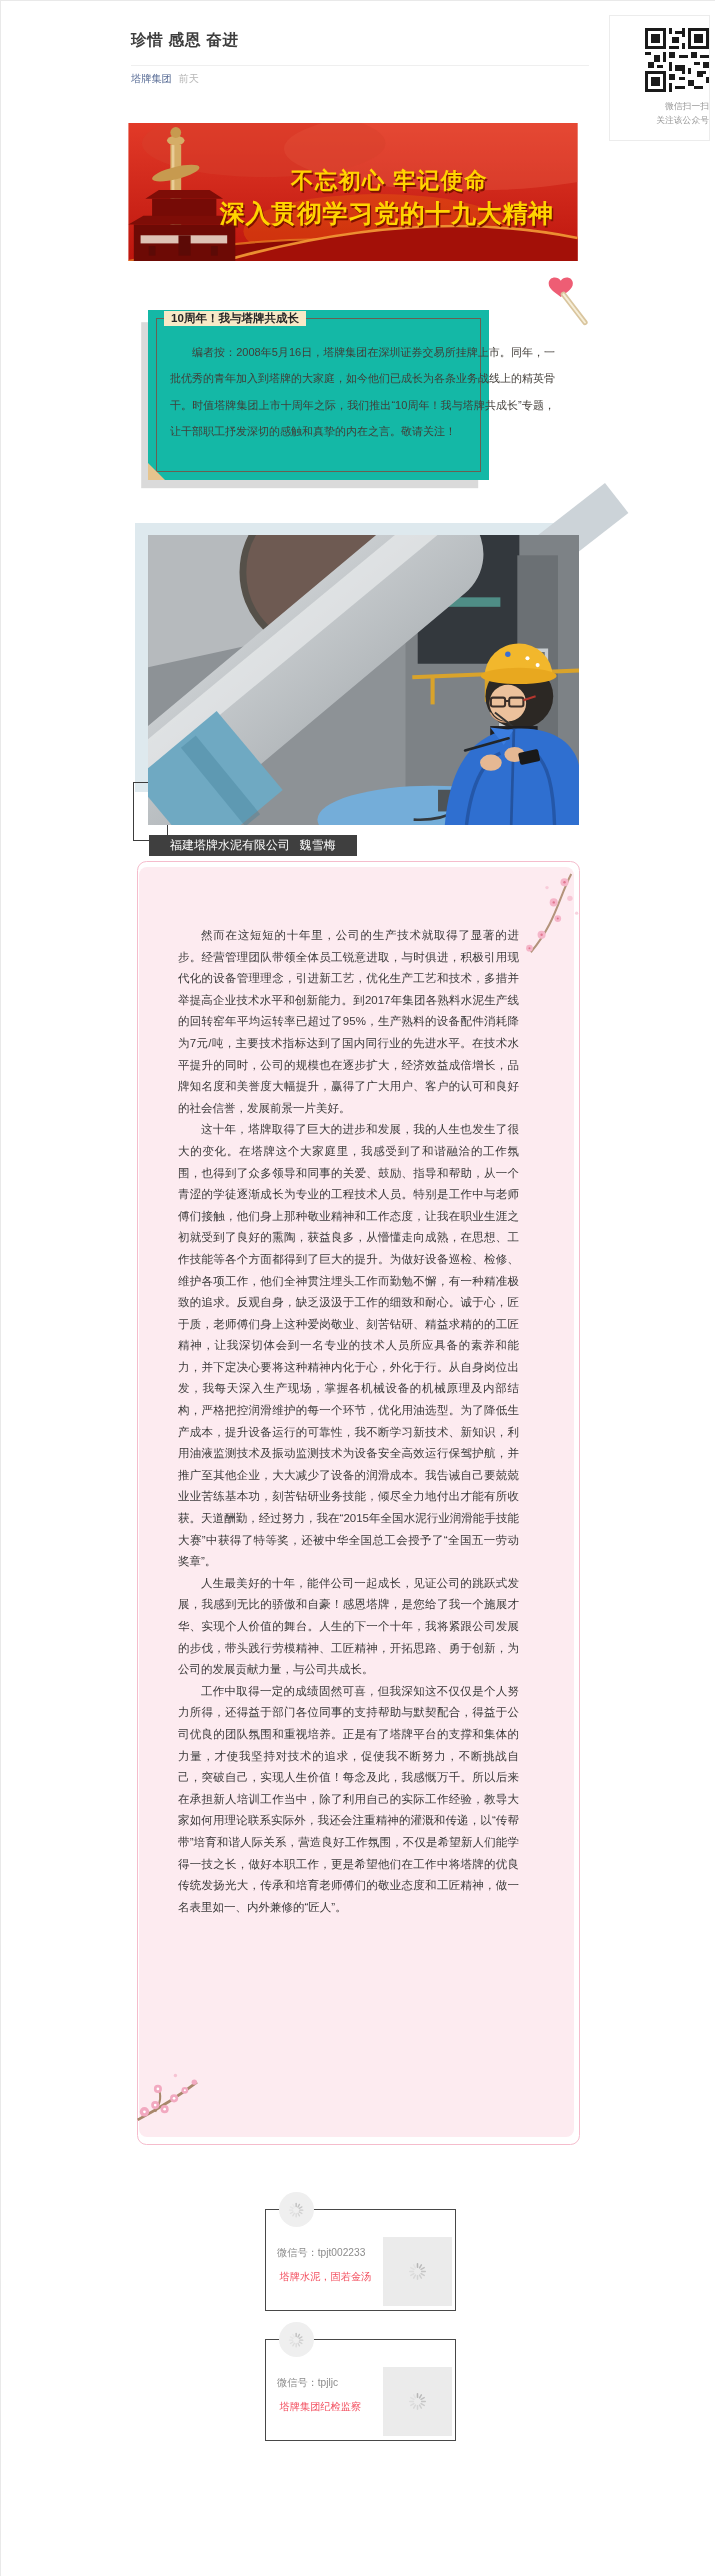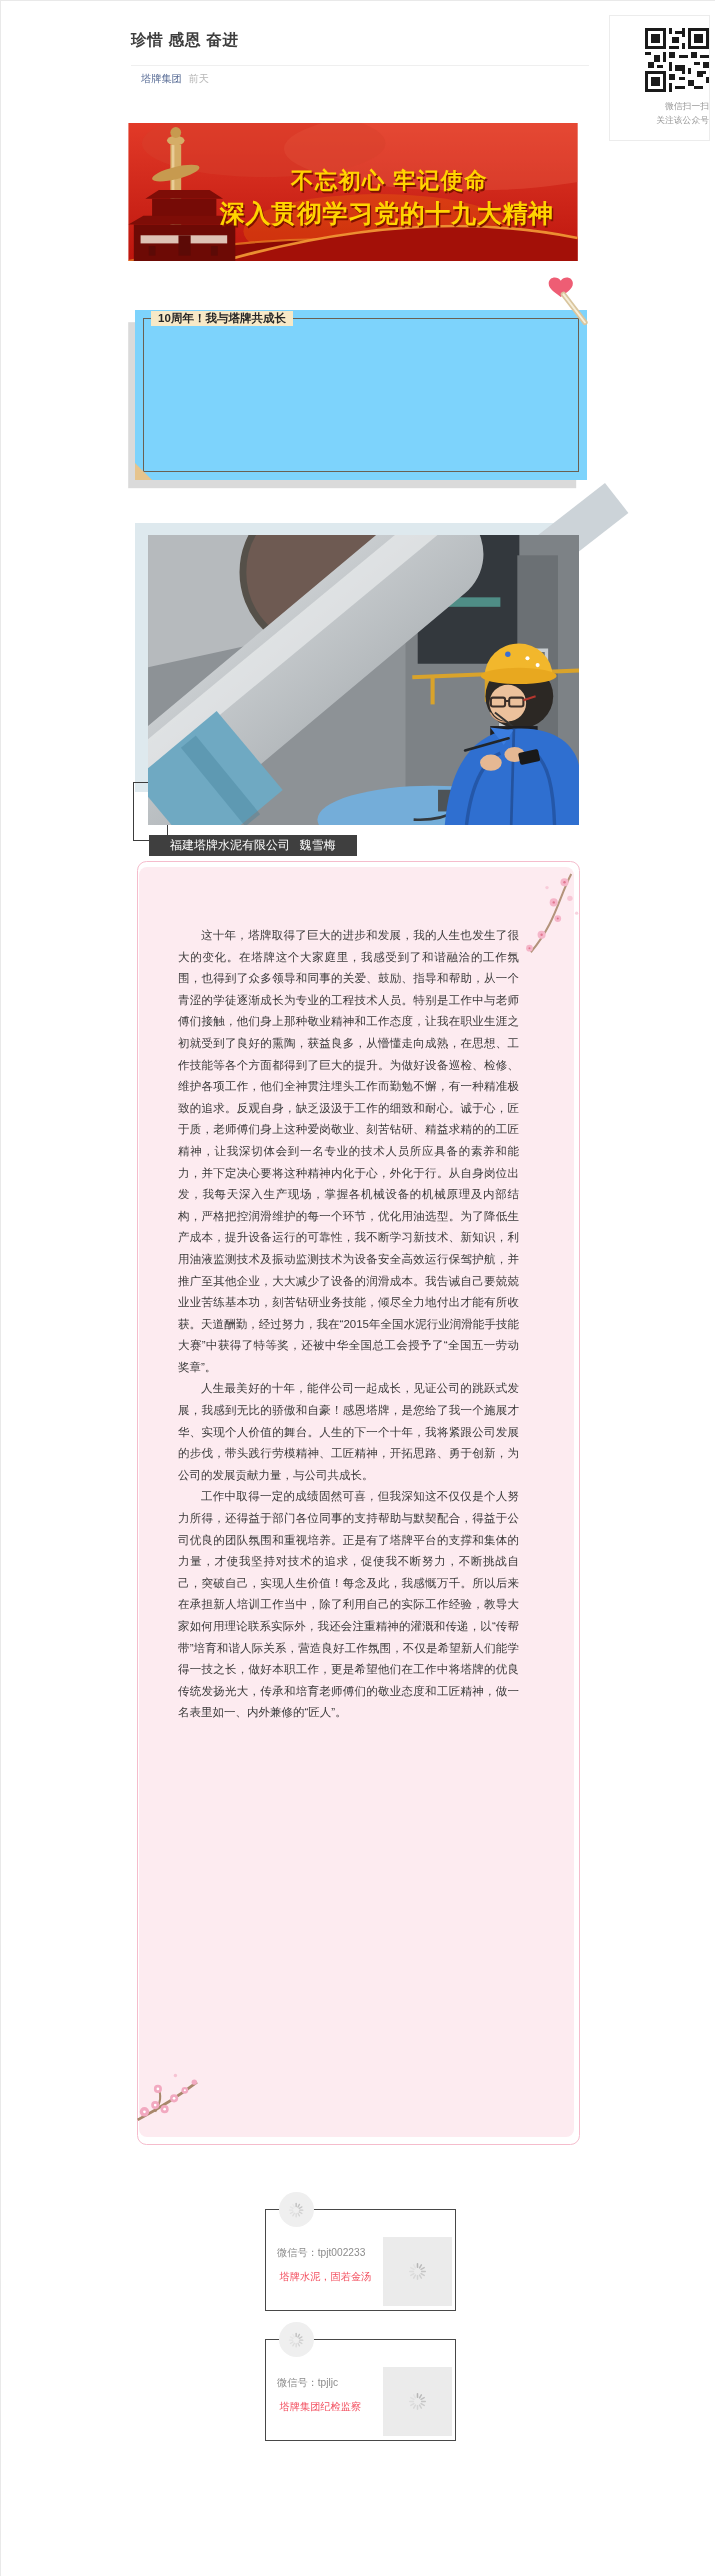--- a/index.html
+++ b/index.html
@@ -3,34 +3,34 @@
 <meta charset="utf-8">
 <style>
   html,body{margin:0;padding:0;background:#fff;}
   body{font-family:"Liberation Sans","DejaVu Sans",sans-serif;}
   .page{position:relative;width:714px;height:2575px;background:#ffffff;border:0.7px solid #e9e9e9;overflow:hidden;}
   .abs{position:absolute;}
 
   
   .title{left:130px;top:28.5px;font-size:15.6px;font-weight:600;color:#3e3e3e;letter-spacing:0.7px;}
   .divider{left:130px;top:64px;width:458px;height:0.7px;background:#efefef;}
-  .byline{left:140px;top:71px;font-size:10.2px;}
+  .byline{left:130px;top:71px;font-size:10.2px;}
   .byline .src{color:#576b95;cursor:pointer;}
   .byline .date{color:#b7b7b7;margin-left:6.8px;}
 
   
   .qr-panel{left:608px;top:13.6px;width:99px;height:124px;border:0.7px solid #ececec;display:flex;flex-direction:column;align-items:flex-end;background:#fff;}
   .qr-panel svg{margin-top:12.2px;}
   .qr-panel .t{font-size:8.8px;color:#9a9a9a;line-height:14.2px;}
   .qr-panel .t1{margin-top:6.8px;}
 
   .banner{left:127px;top:122px;width:450px;height:138px;display:block;}
 
   
-  .note{left:134px;top:309px;width:452px;height:170px;background:#7dd3fc;box-shadow:-8.8px 10.2px 0 -2px #dadada;}
+  .note{left:147px;top:309px;width:341px;height:170px;background:#14b8a6;box-shadow:-8.8px 10.2px 0 -2px #dadada;}
   .note-border{position:absolute;left:8.1px;top:8.1px;right:8.1px;bottom:8.1px;border:0.7px solid #6a6052;}
   .note-title{position:absolute;left:16.3px;top:1.4px;padding:0 6.8px;background:#f8e9c7;font-size:11.5px;font-weight:bold;color:#262626;line-height:15px;}
   .note-body{position:absolute;left:22px;top:28.5px;width:385px;font-size:11px;line-height:26.5px;color:#413d38;text-align:justify;text-indent:2em;}
   .note-fold{position:absolute;left:0;bottom:0;width:0;height:0;border-top:17.6px solid transparent;border-left:17.6px solid #e6c48d;}
   .pin{left:545px;top:273px;width:47px;height:54px;}
 
   
   .photo-backdrop{left:134px;top:522px;width:441px;height:269px;background:#dee9ee;}
   .corner-ribbon{left:537px;top:505px;width:88px;height:38px;background:#ccd3d8;transform:rotate(-38deg);}
   .deco-square{left:132px;top:781px;width:33px;height:57px;border:1.4px solid #3c3c3c;}
@@ -156,20 +156,21 @@
 
     <text x="388" y="99" text-anchor="middle" font-size="33" font-weight="bold" fill="#7e1200" letter-spacing="2">不忘初心  牢记使命</text>
     <text x="386" y="96" text-anchor="middle" font-size="33" font-weight="bold" fill="#ffd400" letter-spacing="2">不忘初心  牢记使命</text>
     <text x="384" y="149" text-anchor="middle" font-size="37" font-weight="bold" fill="#7e1200" letter-spacing="1">深入贯彻学习党的十九大精神</text>
     <text x="382" y="146" text-anchor="middle" font-size="37" font-weight="bold" fill="#ffd400" letter-spacing="1">深入贯彻学习党的十九大精神</text>
   </svg>
 
   <div class="abs note">
     <div class="note-border"></div>
     <div class="note-title">10周年！我与塔牌共成长</div>
+    <div class="note-body">编者按：2008年5月16日，塔牌集团在深圳证券交易所挂牌上市。同年，一批优秀的青年加入到塔牌的大家庭，如今他们已成长为各条业务战线上的精英骨干。时值塔牌集团上市十周年之际，我们推出“10周年！我与塔牌共成长”专题，让干部职工抒发深切的感触和真挚的内在之言。敬请关注！</div>
     <div class="note-fold"></div>
   </div>
   <svg class="abs pin" viewBox="0 0 70 80">
     <path d="M22,10 C17,2 4,4 4,14 C4,23 15,28 22,34 C29,28 40,23 40,14 C40,4 27,2 22,10 Z" fill="#ee5d74"></path>
     <line x1="26" y1="30" x2="58" y2="72" stroke="#d9c59e" stroke-width="8" stroke-linecap="round"></line>
     <line x1="26" y1="30" x2="58" y2="72" stroke="#f6eed8" stroke-width="3" stroke-linecap="round"></line>
   </svg>
 
   <div class="abs photo-backdrop"></div>
   <div class="abs corner-ribbon"></div>
@@ -274,20 +275,21 @@
       <circle cx="14" cy="62" r="2"></circle>
         <circle cx="30" cy="52" r="2"></circle>
         <circle cx="44" cy="58" r="2"></circle>
       <circle cx="34" cy="28" r="2"></circle>
         <circle cx="58" cy="42" r="2"></circle>
         <circle cx="74" cy="30" r="1.6"></circle>
     </g>
   </svg>
 
   <div class="abs article">
+    <p>然而在这短短的十年里，公司的生产技术就取得了显著的进步。经营管理团队带领全体员工锐意进取，与时俱进，积极引用现代化的设备管理理念，引进新工艺，优化生产工艺和技术，多措并举提高企业技术水平和创新能力。到2017年集团各熟料水泥生产线的回转窑年平均运转率已超过了95%，生产熟料的设备配件消耗降为7元/吨，主要技术指标达到了国内同行业的先进水平。在技术水平提升的同时，公司的规模也在逐步扩大，经济效益成倍增长，品牌知名度和美誉度大幅提升，赢得了广大用户、客户的认可和良好的社会信誉，发展前景一片美好。</p>
     <p>这十年，塔牌取得了巨大的进步和发展，我的人生也发生了很大的变化。在塔牌这个大家庭里，我感受到了和谐融洽的工作氛围，也得到了众多领导和同事的关爱、鼓励、指导和帮助，从一个青涩的学徒逐渐成长为专业的工程技术人员。特别是工作中与老师傅们接触，他们身上那种敬业精神和工作态度，让我在职业生涯之初就受到了良好的熏陶，获益良多，从懵懂走向成熟，在思想、工作技能等各个方面都得到了巨大的提升。为做好设备巡检、检修、维护各项工作，他们全神贯注埋头工作而勤勉不懈，有一种精准极致的追求。反观自身，缺乏汲汲于工作的细致和耐心。诚于心，匠于质，老师傅们身上这种爱岗敬业、刻苦钻研、精益求精的的工匠精神，让我深切体会到一名专业的技术人员所应具备的素养和能力，并下定决心要将这种精神内化于心，外化于行。从自身岗位出发，我每天深入生产现场，掌握各机械设备的机械原理及内部结构，严格把控润滑维护的每一个环节，优化用油选型。为了降低生产成本，提升设备运行的可靠性，我不断学习新技术、新知识，利用油液监测技术及振动监测技术为设备安全高效运行保驾护航，并推广至其他企业，大大减少了设备的润滑成本。我告诫自己要兢兢业业苦练基本功，刻苦钻研业务技能，倾尽全力地付出才能有所收获。天道酬勤，经过努力，我在“2015年全国水泥行业润滑能手技能大赛”中获得了特等奖，还被中华全国总工会授予了“全国五一劳动奖章”。</p>
     <p>人生最美好的十年，能伴公司一起成长，见证公司的跳跃式发展，我感到无比的骄傲和自豪！感恩塔牌，是您给了我一个施展才华、实现个人价值的舞台。人生的下一个十年，我将紧跟公司发展的步伐，带头践行劳模精神、工匠精神，开拓思路、勇于创新，为公司的发展贡献力量，与公司共成长。</p>
     <p>工作中取得一定的成绩固然可喜，但我深知这不仅仅是个人努力所得，还得益于部门各位同事的支持帮助与默契配合，得益于公司优良的团队氛围和重视培养。正是有了塔牌平台的支撑和集体的力量，才使我坚持对技术的追求，促使我不断努力，不断挑战自己，突破自己，实现人生价值！每念及此，我感慨万千。所以后来在承担新人培训工作当中，除了利用自己的实际工作经验，教导大家如何用理论联系实际外，我还会注重精神的灌溉和传递，以“传帮带”培育和谐人际关系，营造良好工作氛围，不仅是希望新人们能学得一技之长，做好本职工作，更是希望他们在工作中将塔牌的优良传统发扬光大，传承和培育老师傅们的敬业态度和工匠精神，做一名表里如一、内外兼修的“匠人”。</p>
   </div>
 
   <div class="abs card card1">
     <div class="avatar">
       <svg width="16.3" height="16.3" viewBox="0 0 32 32">
         <g stroke="#bdbdbd" stroke-width="2.6" stroke-linecap="round">
           <line x1="16" y1="3" x2="16" y2="9" opacity="1"></line>

